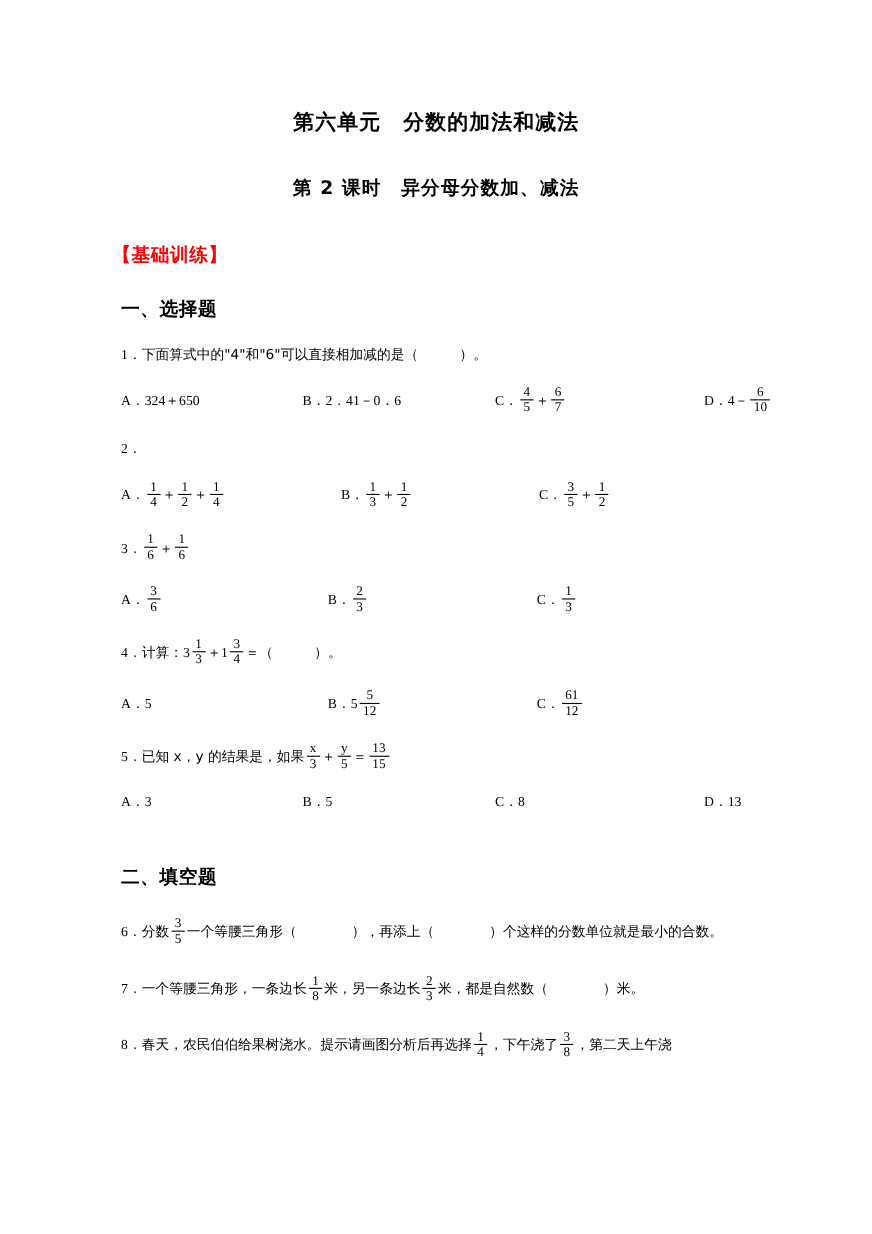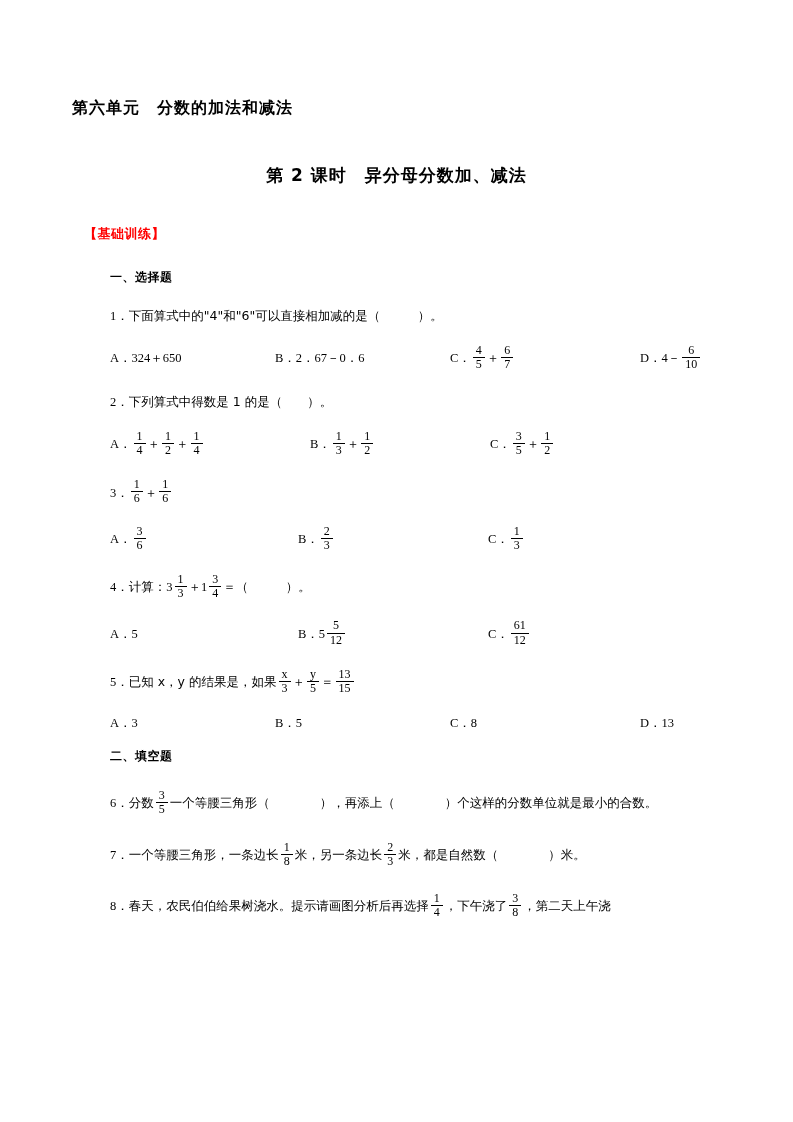--- a/index.html
+++ b/index.html
@@ -16,46 +16,46 @@
     overflow: hidden;
   }
   .page {
     width: 793px;
     height: 1122px;
     box-sizing: border-box;
     padding: 0 72px;
     position: relative;
   }
   .title1 {
-    text-align: left;
-    font-size: 16px;
+    text-align: center;
+    font-size: 19px;
     font-weight: bold;
     letter-spacing: 1px;
     margin-top: 98px;
     font-family: "DejaVu Sans", sans-serif;
   }
   .title2 {
     text-align: center;
     font-size: 17px;
     font-weight: bold;
     letter-spacing: 1px;
-    margin-top: 45px;
+    margin-top: 35px;
     font-family: "DejaVu Sans", sans-serif;
   }
   .section-head {
     color: #ff0000;
-    font-size: 13px;
+    font-size: 17px;
     font-weight: bold;
     margin-top: 38px;
-    margin-left: 12px;
+    margin-left: 30px;
     font-family: "DejaVu Sans", sans-serif;
     letter-spacing: 0.5px;
   }
   .sub-head {
-    font-size: 12px;
+    font-size: 17px;
     font-weight: bold;
     margin-top: 26px;
     margin-left: 38px;
     font-family: "DejaVu Sans", sans-serif;
     letter-spacing: 0.5px;
   }
   .q {
     margin-top: 21px;
     margin-left: 38px;
     font-size: 12.5px;
@@ -123,21 +123,21 @@
     <span>1．</span>
     <span class="cjk">下面算式中的"4"和"6"可以直接相加减的是（　　　）。</span>
   </div>
   <div class="opts">
     <span class="opt" style="width:165px">
       <span>A．</span>
       <span>324＋650</span>
     </span>
     <span class="opt" style="width:175px">
       <span>B．</span>
-      <span>2．67－0．6</span>
+      <span>2．41－0．6</span>
     </span>
     <span class="opt" style="width:190px">
       <span>C．</span>
       <span class="frac">
         <span class="num">4</span>
         <span class="den">5</span>
       </span>
       <span>＋</span>
       <span class="frac">
         <span class="num">6</span>
@@ -149,21 +149,20 @@
       <span>4－</span>
       <span class="frac">
         <span class="num">6</span>
         <span class="den">10</span>
       </span>
     </span>
   </div>
 
   <div class="q q-line">
     <span>2．</span>
-    <span class="cjk">下列算式中得数是 1 的是（　　）。</span>
   </div>
   <div class="opts">
     <span class="opt" style="width:200px">
       <span>A．</span>
       <span class="frac">
         <span class="num">1</span>
         <span class="den">4</span>
       </span>
       <span>＋</span>
       <span class="frac">
@@ -312,21 +311,21 @@
     <span class="opt" style="width:190px">
       <span>C．</span>
       <span>8</span>
     </span>
     <span class="opt">
       <span>D．</span>
       <span>13</span>
     </span>
   </div>
 
-  <div class="sub-head cjk" style="margin-top:16px">二、填空题</div>
+  <div class="sub-head cjk" style="margin-top:48px">二、填空题</div>
 
   <div class="q q-line" style="margin-top:25px">
     <span>6．</span>
     <span class="cjk">分数</span>
     <span class="frac">
       <span class="num">3</span>
       <span class="den">5</span>
     </span>
     <span class="cjk">一个等腰三角形（　　　　），再添上（　　　　）个这样的分数单位就是最小的合数。</span>
   </div>

